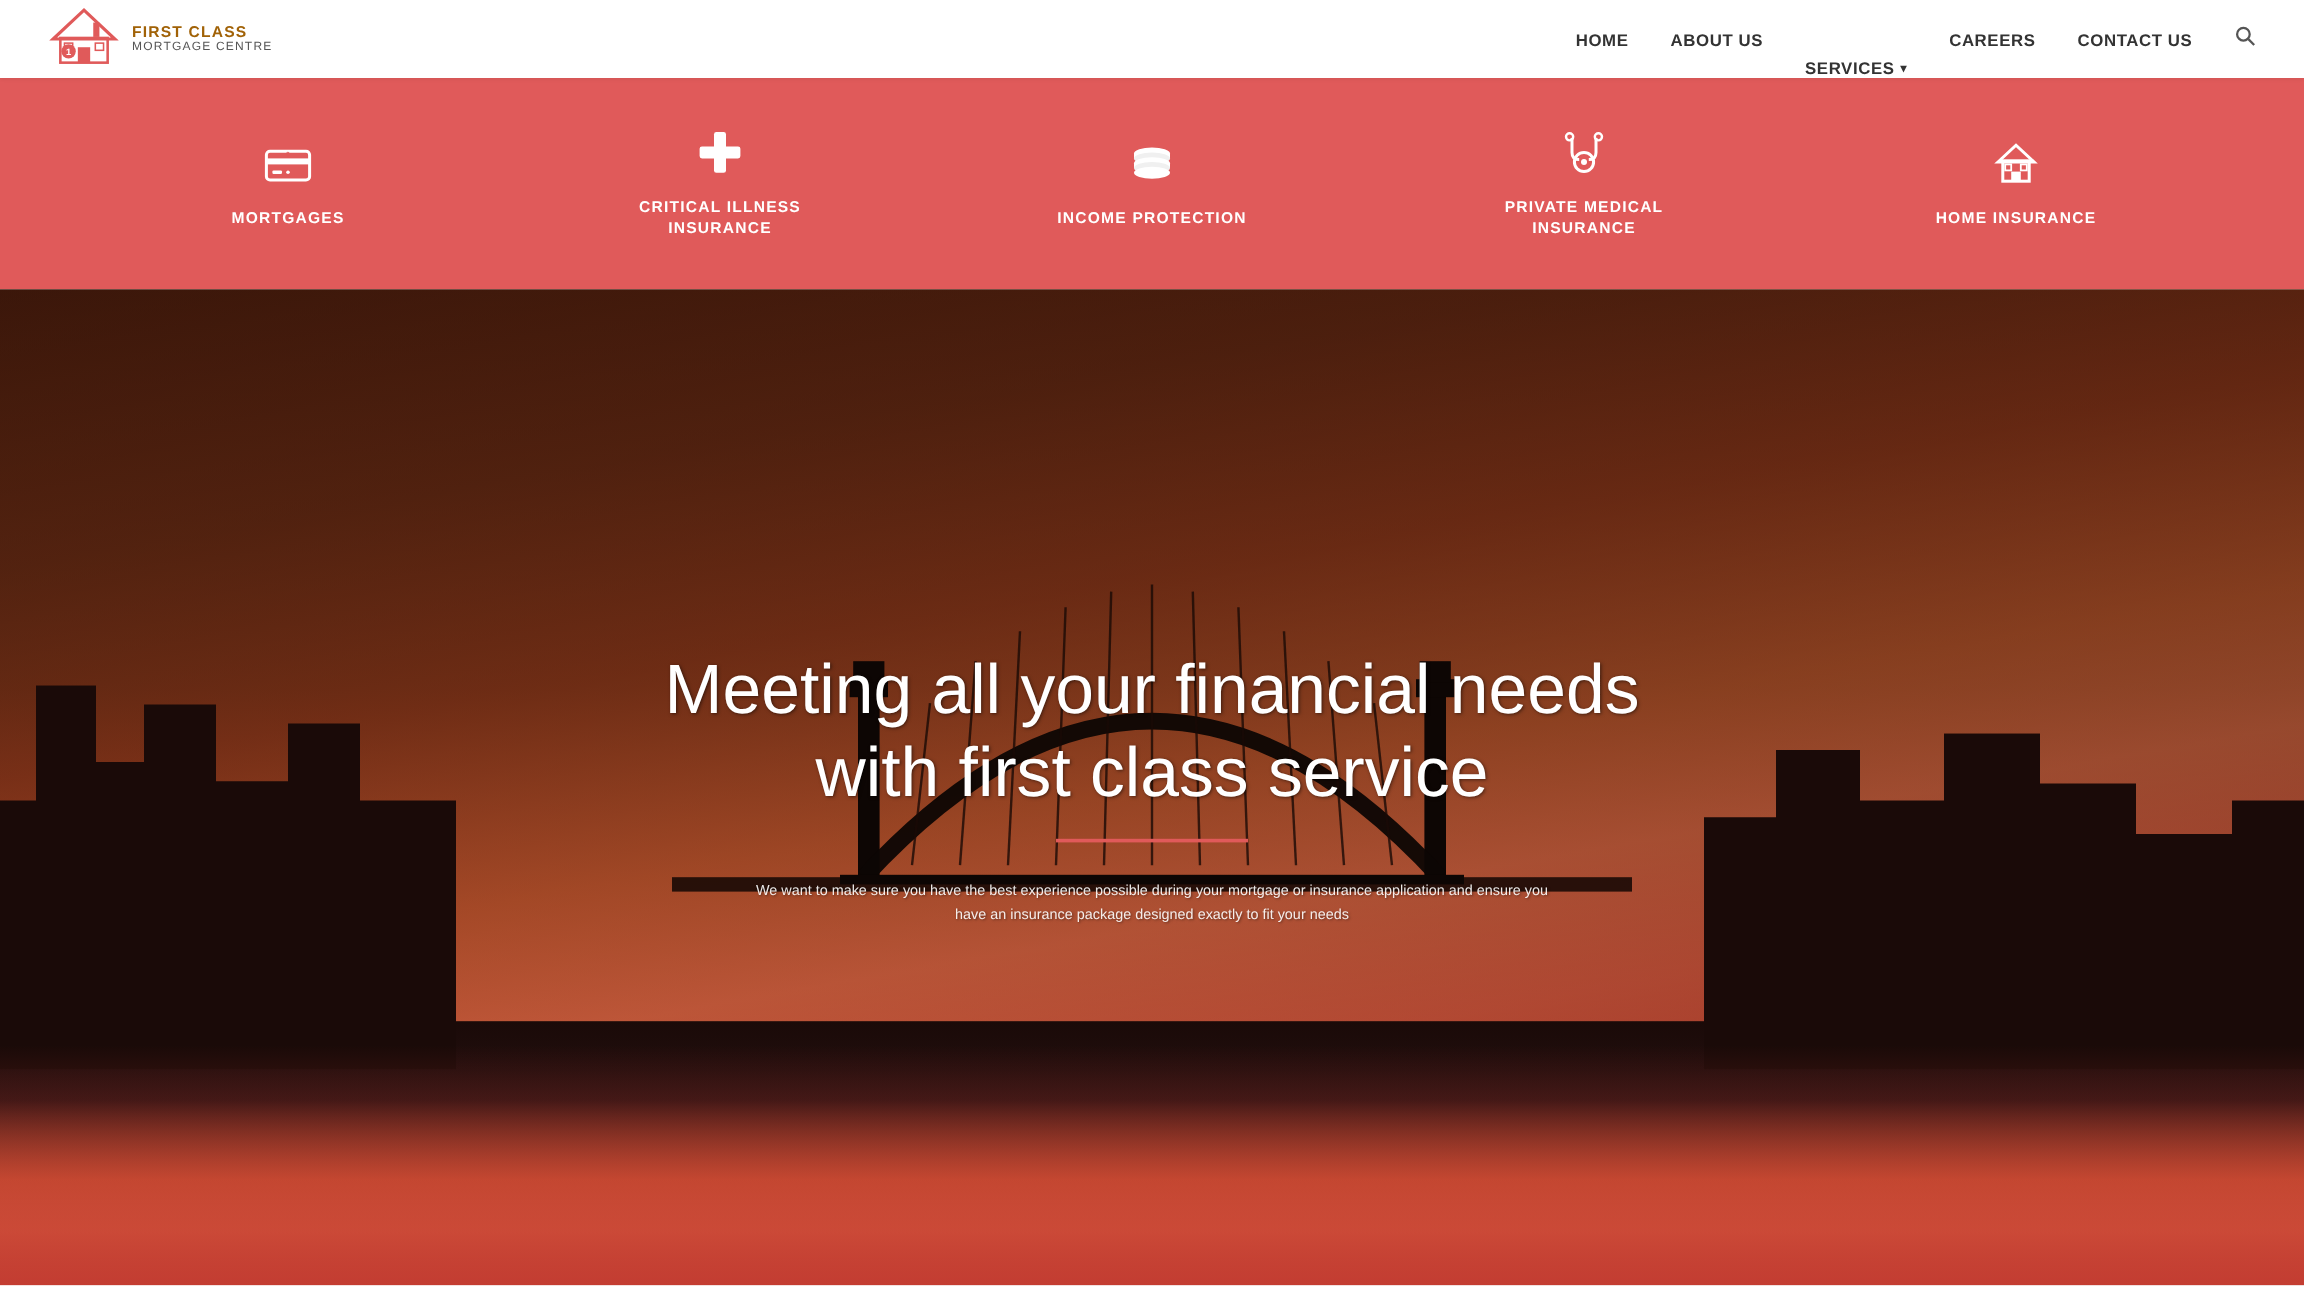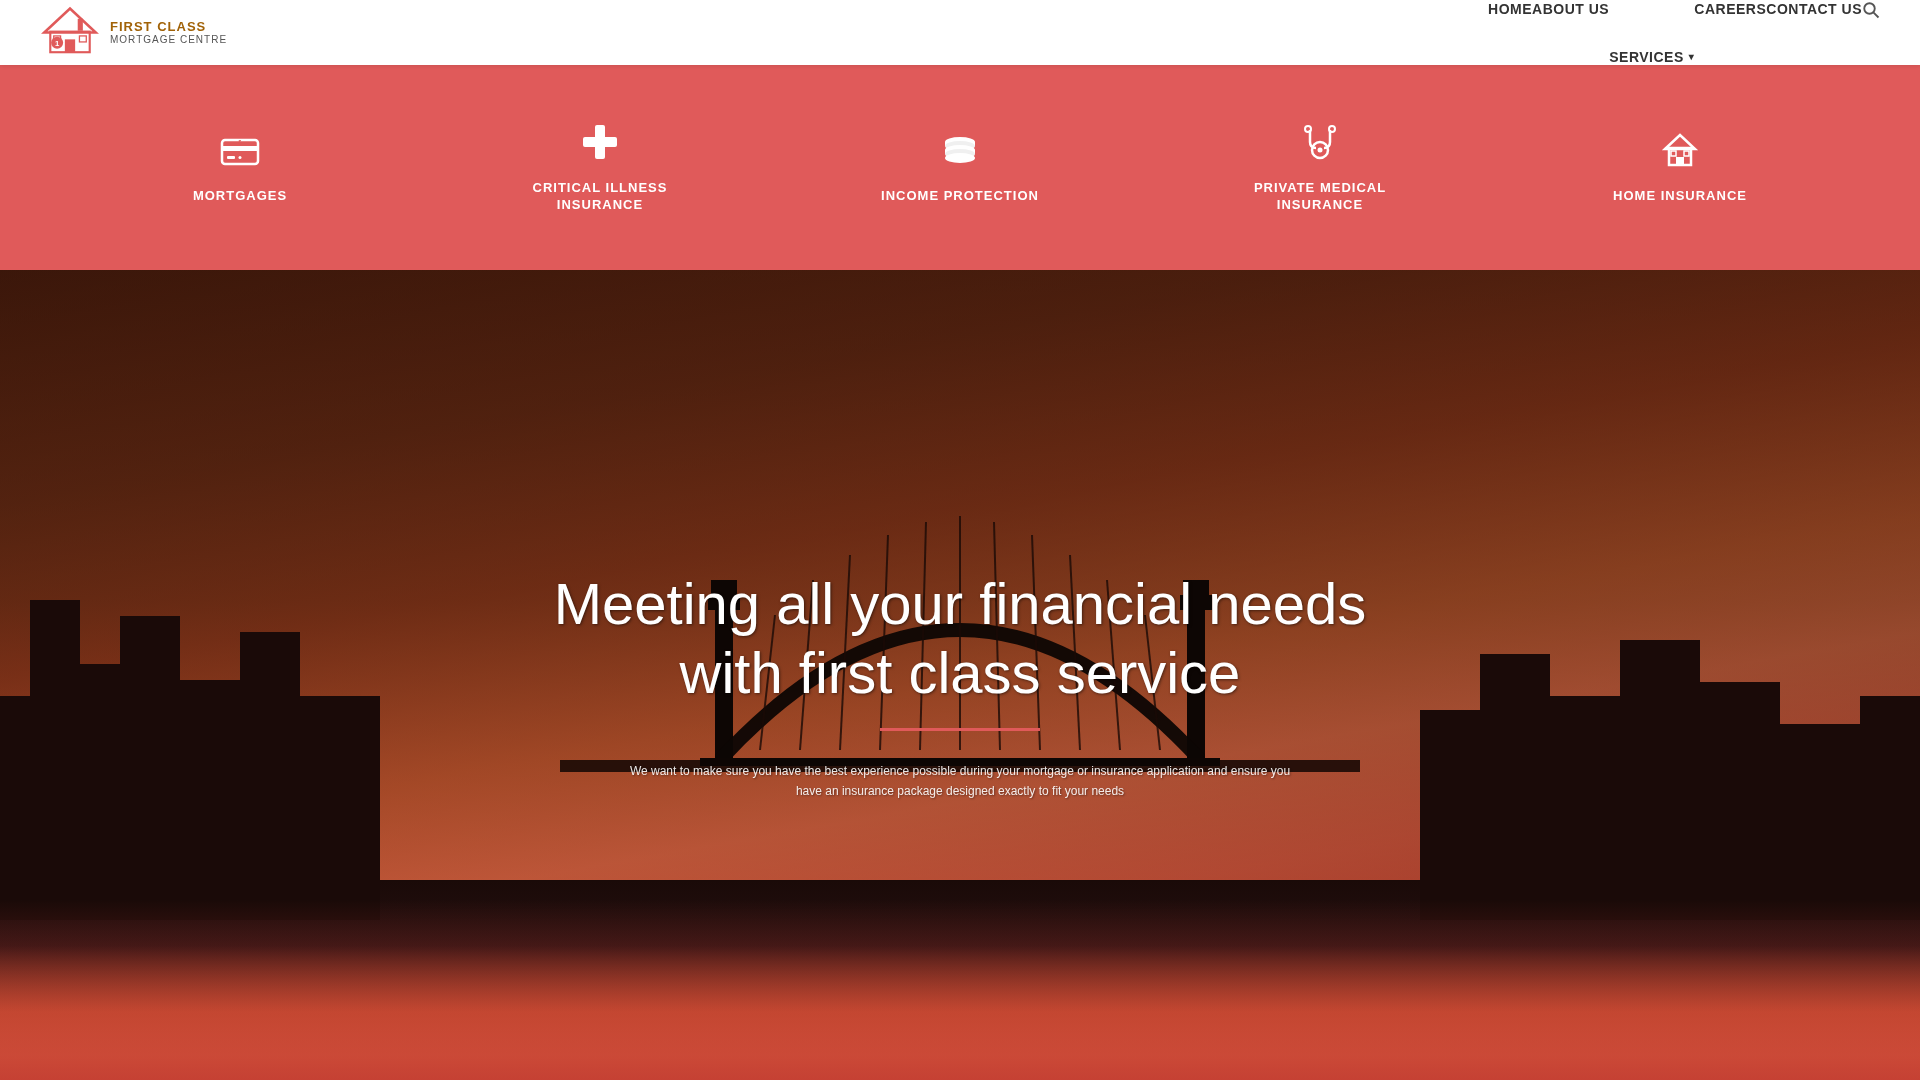--- a/index.html
+++ b/index.html
@@ -37,21 +37,22 @@
       color: #a16207;
       letter-spacing: 1px;
     }
     .logo-text .mortgage {
       font-size: 10px;
       color: #555;
       letter-spacing: 1px;
     }
     .nav {
       display: flex;
-      align-items: flex-start;
+      align-items: center;
+      gap: 35px;
     }
     .nav a {
       text-decoration: none;
       color: #333;
       font-size: 14px;
       font-weight: 600;
       letter-spacing: 0.5px;
     }
     .services-nav {
       display: flex;
@@ -66,21 +67,21 @@
     }
     .search-icon-nav {
       cursor: pointer;
       color: #555;
       font-size: 16px;
     }
 
     
     .service-bar {
       background: #e05a5a;
-      height: 205px;
+      height: 176px;
       display: flex;
       align-items: center;
       justify-content: space-around;
       padding: 0 60px;
     }
     .service-item {
       display: flex;
       flex-direction: column;
       align-items: center;
       gap: 12px;

